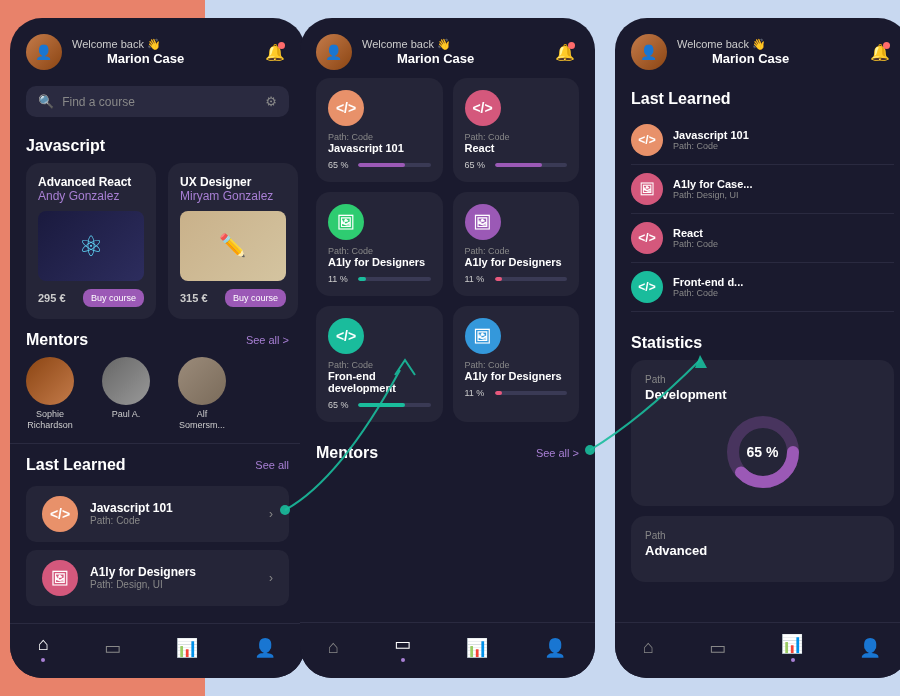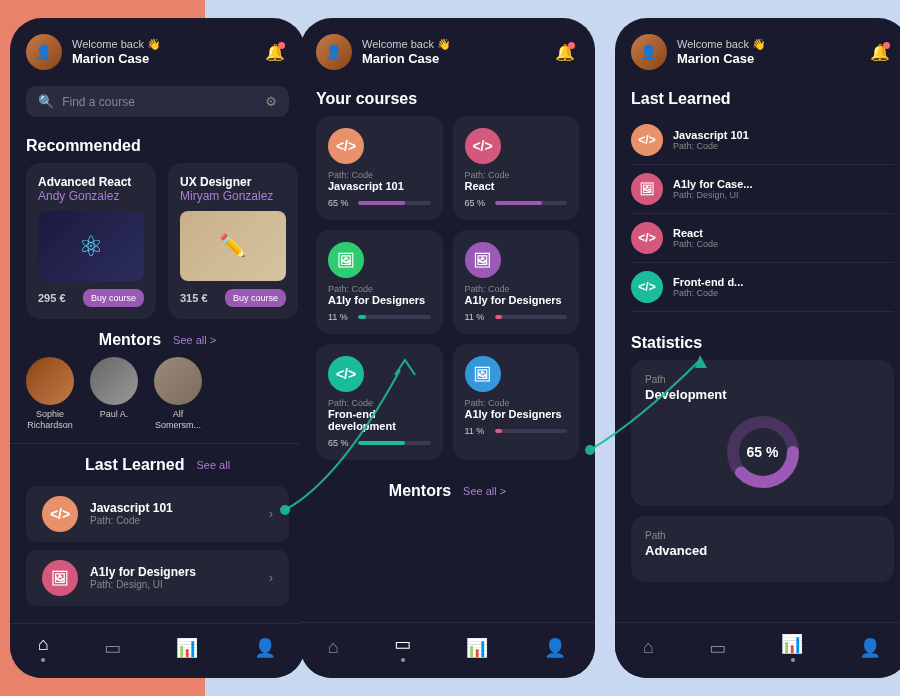--- a/index.html
+++ b/index.html
@@ -77,20 +77,21 @@
 
     .welcome-top {
       font-size: 11px;
       color: #ccc;
     }
 
     .welcome-name {
       font-size: 13px;
       font-weight: 700;
       color: #fff;
+      margin-left: 35px;
     }
 
     .bell-icon {
       width: 28px;
       height: 28px;
       display: flex;
       align-items: center;
       justify-content: center;
       position: relative;
     }
@@ -136,21 +137,21 @@
     .section-title {
       font-size: 16px;
       font-weight: 700;
       color: #fff;
       padding: 12px 16px 8px;
     }
 
     .section-header {
       display: flex;
       align-items: center;
-      justify-content: center;
+      justify-content: space-between;
       padding: 12px 16px 8px;
       gap: 12px;
     }
 
     .section-header .section-title {
       padding: 0;
     }
 
     .see-all {
       font-size: 11px;
@@ -230,21 +231,21 @@
       border: none;
       border-radius: 8px;
       padding: 4px 8px;
       font-size: 9px;
       cursor: pointer;
     }
 
     
     .mentors-row {
       display: flex;
-      gap: 16px;
+      gap: 28px;
       padding: 0 16px;
       overflow: hidden;
     }
 
     .mentor-item {
       display: flex;
       flex-direction: column;
       align-items: center;
       gap: 4px;
     }
@@ -535,21 +536,21 @@
       <span class="bell-dot"></span>
     </div>
   </div>
 
   <div class="search-bar">
     <span class="search-icon-wrap">🔍</span>
     <span class="search-input-text">Find a course</span>
     <span class="filter-icon">⚙</span>
   </div>
 
-  <div class="section-title">Recommended</div>
+  <div class="section-title">Javascript</div>
 
   <div class="cards-horizontal">
     <div class="course-card">
       <div class="course-card-title">Advanced React</div>
       <div class="course-card-author">Andy Gonzalez</div>
       <div class="course-card-img card-img-react">
         <span style="color:#61DAFB;font-size:28px;">⚛</span>
       </div>
       <div class="card-footer">
         <span class="price">295 €</span>
@@ -640,21 +641,20 @@
         <span class="welcome-top">Welcome back 👋</span>
         <span class="welcome-name">Marion Case</span>
       </div>
     </div>
     <div class="bell-icon">
       🔔
       <span class="bell-dot"></span>
     </div>
   </div>
 
-  <div class="section-title">Your courses</div>
 
   <div class="your-courses-grid">
 
     <div class="yc-card">
       <div class="yc-icon-wrap ic-orange">&lt;/&gt;</div>
       <div class="yc-path">Path: Code</div>
       <div class="yc-title">Javascript 101</div>
       <div class="progress-row">
         <span class="progress-pct">65 %</span>
         <div class="progress-bar-bg">

